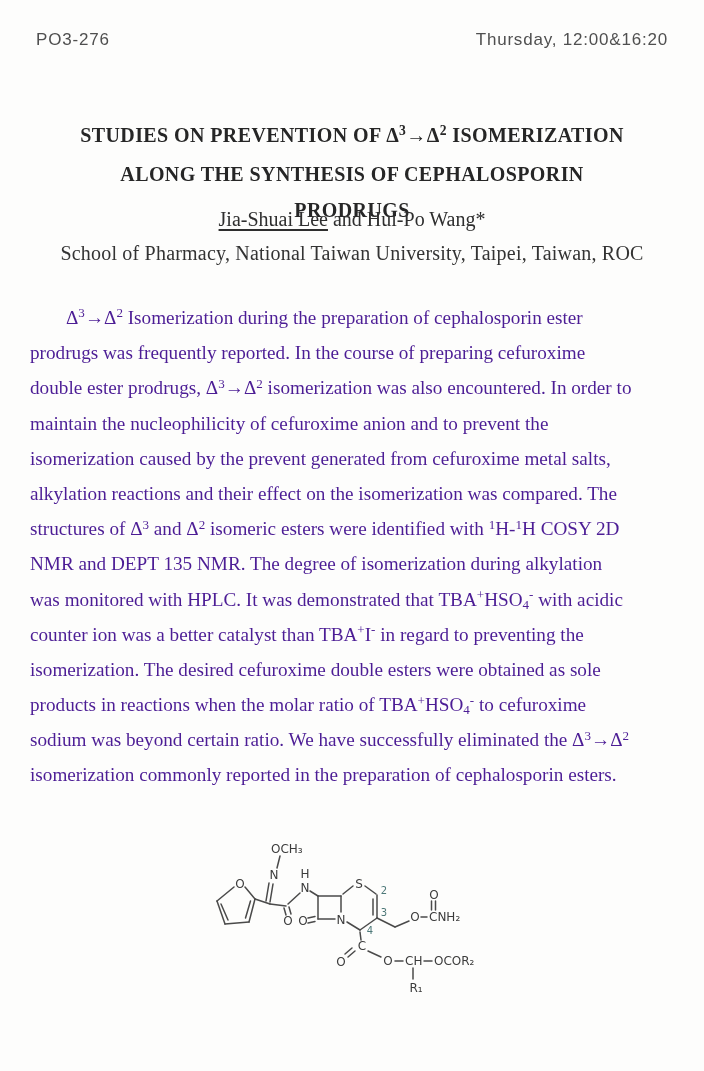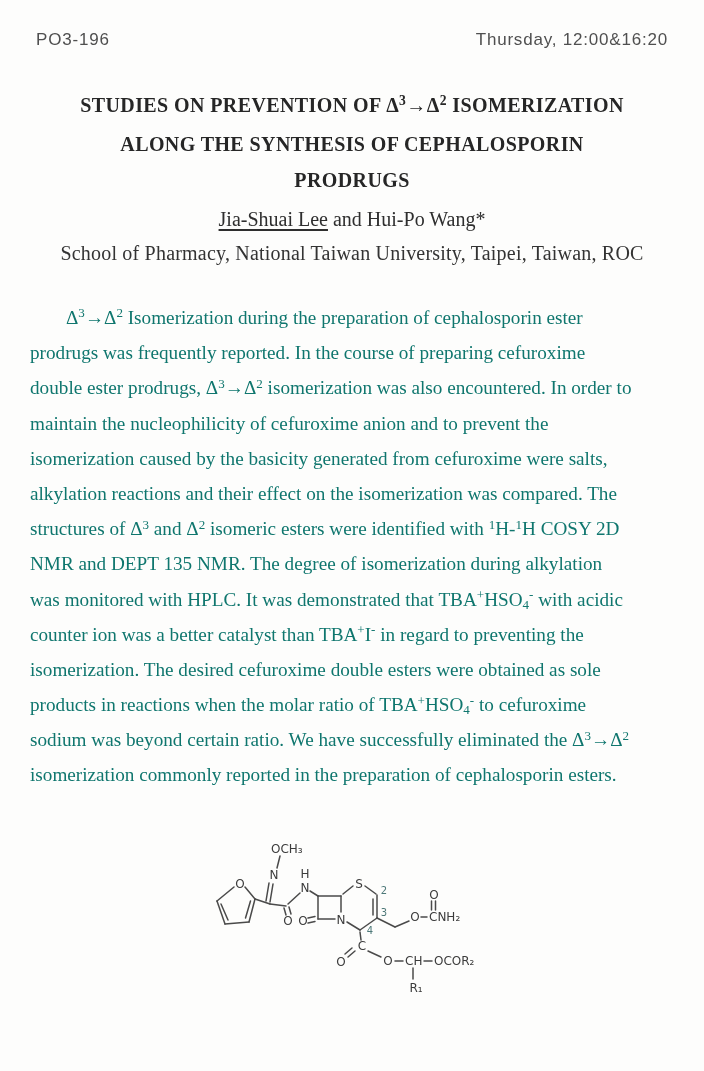--- a/index.html
+++ b/index.html
@@ -13,21 +13,21 @@
   .page{position:relative;width:704px;height:1071px;}
 
   .header{
     position:absolute;top:30px;left:36px;right:36px;
     display:flex;justify-content:space-between;
     font-family:"Liberation Sans","DejaVu Sans",sans-serif;
     font-size:17px;color:#4f4f4f;letter-spacing:0.8px;
   }
 
   .title{
-    position:absolute;top:87px;left:0;right:0;
+    position:absolute;top:117px;left:0;right:0;
     text-align:center;
     font-weight:bold;font-size:20px;line-height:36px;
     color:#262626;letter-spacing:0.4px;
   }
   .title-line{white-space:pre;}
 
   .authors{
     position:absolute;top:208px;left:0;right:0;
     text-align:center;font-size:20px;color:#2e2e2e;
   }
@@ -35,21 +35,21 @@
 
   .affiliation{
     position:absolute;top:242px;left:0;right:0;
     text-align:center;font-size:20px;color:#333;
     letter-spacing:0.2px;
     font-family:Liberation Serif, serif;
   }
 
   .abstract{
     position:absolute;top:300px;left:30px;right:27px;
-    font-size:19.2px;line-height:35.2px;color:#0f766e;
+    font-size:19.2px;line-height:35.2px;color:#4c1d95;
   }
   .aline{white-space:pre;height:35.2px;}
   .aline:first-child{text-indent:36px;}
 
   sup{font-size:0.68em;vertical-align:baseline;position:relative;top:-0.5em;}
   sub{font-size:0.68em;vertical-align:baseline;position:relative;top:0.25em;}
 
   .structure{
     position:absolute;left:200px;top:824px;
   }
@@ -59,40 +59,40 @@
   }
   .structure text.num{font-size:10px;fill:#4d7878;}
   .bonds{stroke:#4a4a4a;stroke-width:1.5;stroke-linecap:round;fill:none;}
 </style>
 </head>
 <body>
 
 <div class="page">
 
   <div class="header">
-    <span>PO3-196</span>
+    <span>PO3-276</span>
     <span>Thursday, 12:00&amp;16:20</span>
   </div>
 
   <div class="title">
       <div class="title-line">STUDIES ON PREVENTION OF Δ<sup>3</sup>→Δ<sup>2</sup> ISOMERIZATION</div>
       <div class="title-line">ALONG THE SYNTHESIS OF CEPHALOSPORIN</div>
       <div class="title-line">PRODRUGS</div>
     </div>
 
   <div class="authors"><span class="u">Jia-Shuai Lee</span><span> and Hui-Po Wang*</span></div>
 
   <div class="affiliation">School of Pharmacy, National Taiwan University, Taipei, Taiwan, ROC</div>
 
   <div class="abstract">
       <div class="aline">Δ<sup>3</sup>→Δ<sup>2</sup> Isomerization during the preparation of cephalosporin ester</div>
       <div class="aline">prodrugs was frequently reported. In the course of preparing cefuroxime</div>
       <div class="aline">double ester prodrugs, Δ<sup>3</sup>→Δ<sup>2</sup> isomerization was also encountered. In order to</div>
       <div class="aline">maintain the nucleophilicity of cefuroxime anion and to prevent the</div>
-      <div class="aline">isomerization caused by the basicity generated from cefuroxime were salts,</div>
+      <div class="aline">isomerization caused by the prevent generated from cefuroxime metal salts,</div>
       <div class="aline">alkylation reactions and their effect on the isomerization was compared. The</div>
       <div class="aline">structures of Δ<sup>3</sup> and Δ<sup>2</sup> isomeric esters were identified with <sup>1</sup>H-<sup>1</sup>H COSY 2D</div>
       <div class="aline">NMR and DEPT 135 NMR. The degree of isomerization during alkylation</div>
       <div class="aline">was monitored with HPLC. It was demonstrated that TBA<sup>+</sup>HSO<sub>4</sub><sup>-</sup> with acidic</div>
       <div class="aline">counter ion was a better catalyst than TBA<sup>+</sup>I<sup>-</sup> in regard to preventing the</div>
       <div class="aline">isomerization. The desired cefuroxime double esters were obtained as sole</div>
       <div class="aline">products in reactions when the molar ratio of TBA<sup>+</sup>HSO<sub>4</sub><sup>-</sup> to cefuroxime</div>
       <div class="aline">sodium was beyond certain ratio. We have successfully eliminated the Δ<sup>3</sup>→Δ<sup>2</sup></div>
       <div class="aline">isomerization commonly reported in the preparation of cephalosporin esters.</div>
     </div>

